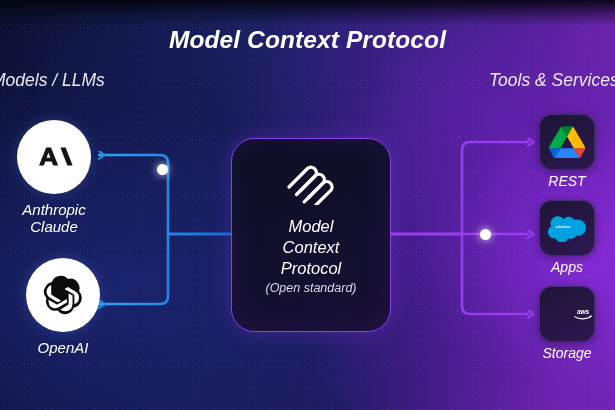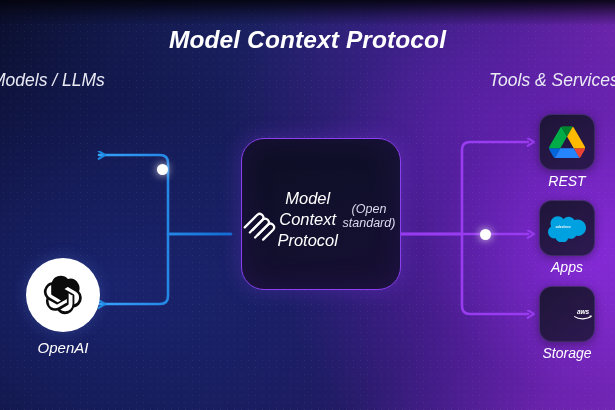--- a/index.html
+++ b/index.html
@@ -54,26 +54,26 @@
   }
   .node-label {
     margin-top:7px; width:112px; margin-left:-19px;
     text-align:center; color:#ffffff;
     font-size:15px; line-height:1.16; white-space:pre-line;
   }
   #node-claude { left:17px; top:120px; }
   #node-openai { left:26px; top:258px; }
 
   #card {
-    position:absolute; left:241px; top:138px;
-    width:160px; height:152px;
+    position:absolute; left:231px; top:138px;
+    width:160px; height:194px;
     border:1.6px solid #8b3ff0; border-radius:23px;
     background:linear-gradient(160deg, #0d0e22 0%, #11102c 45%, #170f33 100%);
     box-shadow:0 0 22px rgba(139,63,240,0.30), inset 0 0 30px rgba(60,30,120,0.30);
-    display:flex; align-items:center;
+    display:flex; flex-direction:column; align-items:center;
   }
   #card-logo { margin-top:20px; }
   #card-title {
     margin-top:11px; text-align:center; color:#ffffff;
     font-size:16.5px; line-height:1.26; white-space:pre-line;
   }
   #card-sub {
     margin-top:3px; text-align:center; color:#dcd8ee;
     font-size:12.5px;
   }
@@ -134,20 +134,31 @@
     </g>
   </svg>
 
   <div class="dot" id="dot-left"></div>
   <div class="dot" id="dot-right"></div>
 
   <div id="title">Model Context Protocol</div>
   <div class="colhead" id="head-left">Models / LLMs</div>
   <div class="colhead" id="head-right">Tools &amp; Services</div>
 
+  <div class="node" id="node-claude">
+    <div class="disc">
+      <svg width="44" height="44" viewBox="0 0 44 44">
+        <path d="M7.0,30.5 L14.2,12.6 L19.0,12.6 L26.2,30.5 L21.2,30.5 L19.7,26.4 L13.2,26.4 L11.8,30.5 Z
+                 M14.6,22.7 L18.3,22.7 L16.45,17.4 Z" fill="#141413"></path>
+        <path d="M28.4,12.6 L33.6,12.6 L40.6,30.5 L35.4,30.5 Z" fill="#141413"></path>
+      </svg>
+    </div>
+    <div class="node-label">Anthropic
+Claude</div>
+  </div>
 
   <div class="node" id="node-openai">
     <div class="disc">
       <svg width="42" height="42" viewBox="0 0 24 24">
         <path fill="#0b0b0b" d="M21.18 9.86a5.4 5.4 0 0 0-.47-4.44 5.47 5.47 0 0 0-5.89-2.62A5.41 5.41 0 0 0 10.74 1a5.47 5.47 0 0 0-5.22 3.78 5.41 5.41 0 0 0-3.62 2.62 5.47 5.47 0 0 0 .67 6.42 5.4 5.4 0 0 0 .47 4.44 5.47 5.47 0 0 0 5.89 2.62A5.4 5.4 0 0 0 13.01 23a5.47 5.47 0 0 0 5.22-3.79 5.41 5.41 0 0 0 3.62-2.62 5.47 5.47 0 0 0-.67-6.73Zm-8.17 11.4a4.05 4.05 0 0 1-2.6-.94l.13-.07 4.32-2.49a.7.7 0 0 0 .35-.61v-6.1l1.83 1.06a.07.07 0 0 1 .4.06v5.04a4.07 4.07 0 0 1-4.07 4.05ZM4.27 17.5a4.05 4.05 0 0 1-.49-2.72l.13.08 4.32 2.49a.7.7 0 0 0 .7 0l5.28-3.05v2.11a.07.07 0 0 1-.3.06l-4.37 2.52a4.07 4.07 0 0 1-5.55-1.49ZM3.13 8.1a4.05 4.05 0 0 1 2.12-1.78v5.13a.68.68 0 0 0 .34.6l5.26 3.03-1.83 1.06a.07.07 0 0 1-.07 0L4.59 13.6A4.07 4.07 0 0 1 3.13 8.1Zm15.01 3.49-5.28-3.06 1.83-1.05a.07.07 0 0 1 .07 0l4.37 2.52a4.06 4.06 0 0 1-.63 7.32v-5.13a.７.7 0 0 0-.36-.6ZM19.96 9.3l-.13-.08-4.31-2.51a.7.7 0 0 0-.71 0L9.54 9.76V7.65a.07.07 0 0 1 .03-.06l4.37-2.52a4.06 4.06 0 0 1 6.02 4.2ZM8.54 12.6l-1.83-1.05a.07.07 0 0 1-.04-.06V6.46a4.06 4.06 0 0 1 6.66-3.12l-.13.07-4.32 2.49a.7.7 0 0 0-.35.61Zm1-2.14 2.35-1.36 2.36 1.36v2.72l-2.35 1.36-2.36-1.36Z"></path>
       </svg>
     </div>
     <div class="node-label">OpenAI</div>
   </div>
 

